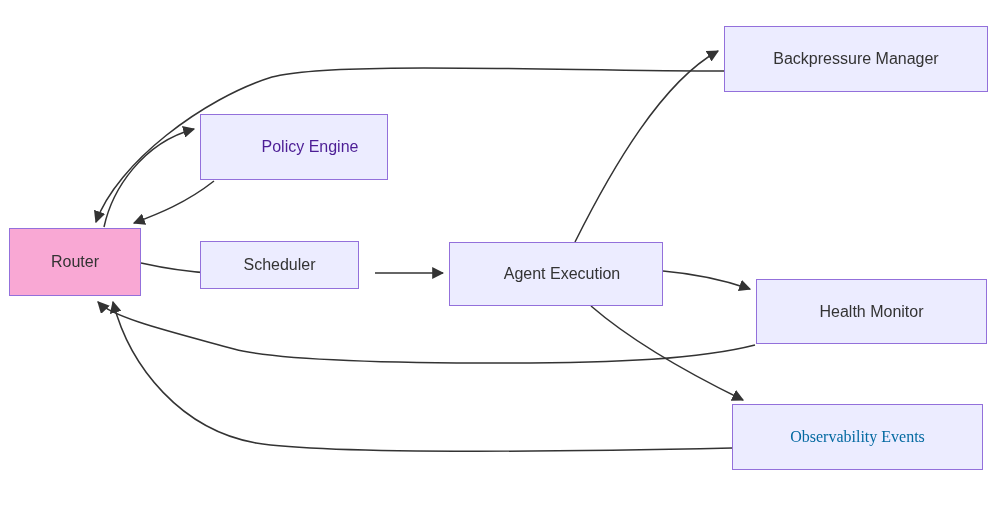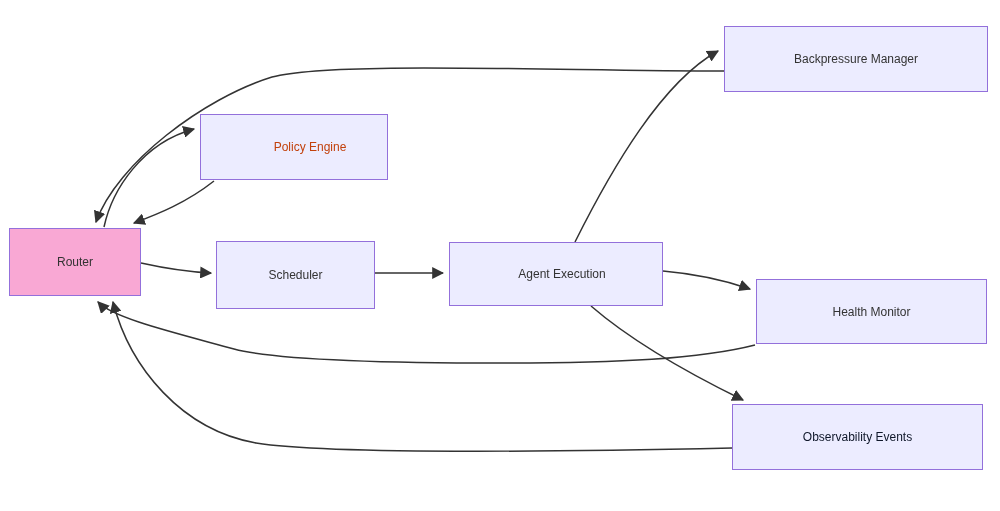--- a/index.html
+++ b/index.html
@@ -25,21 +25,21 @@
   .node {
     position: absolute;
     box-sizing: border-box;
     display: flex;
     align-items: center;
     justify-content: center;
     border: 1px solid #9370DB;
     background: #ECECFF;
   }
   .node-label {
-    font-size: 12px;
+    font-size: 16px;
     color: #333333;
     white-space: nowrap;
     text-align: right;
   }
   .edge-path {
     fill: none;
     stroke-width: 1.5px;
   }
 </style>
 </head>
@@ -65,36 +65,36 @@
         <path d="M755,345 C700,359 620,363 500,363 C360,363 272,359 234,349 C172,332 113,318 98,302" class="edge-path" stroke="#333333" marker-end="url(#arrowhead)"></path>
         <path d="M732,448 C590,451 330,455 256,443 C182,430 130,368 113,302" class="edge-path" stroke="#333333" marker-end="url(#arrowhead)"></path>
       </g>
   </svg>
 
   <div class="node" style="left: 9px; top: 228px; width: 132px; height: 68px; background: #f9a8d4; border-color: rgb(147, 112, 219);">
     <span class="node-label" style="color: rgb(51, 51, 51);">Router</span>
   </div>
 
   <div class="node" style="left: 200px; top: 114px; width: 188px; height: 66px; background: rgb(236, 236, 255); border-color: rgb(147, 112, 219);">
-    <span class="node-label" style="color: #c2410c; padding-left: 32px;">Policy Engine</span>
+    <span class="node-label" style="color: #4c1d95; padding-left: 32px;">Policy Engine</span>
   </div>
 
-  <div class="node" style="left: 216px; top: 241px; width: 159px; height: 68px; background: rgb(236, 236, 255); border-color: rgb(147, 112, 219);">
+  <div class="node" style="left: 200px; top: 241px; width: 159px; height: 48px; background: rgb(236, 236, 255); border-color: rgb(147, 112, 219);">
     <span class="node-label" style="color: rgb(51, 51, 51);">Scheduler</span>
   </div>
 
   <div class="node" style="left: 449px; top: 242px; width: 214px; height: 64px; background: rgb(236, 236, 255); border-color: rgb(147, 112, 219); padding-left: 12px;">
     <span class="node-label" style="color: rgb(51, 51, 51);">Agent Execution</span>
   </div>
 
   <div class="node" style="left: 724px; top: 26px; width: 264px; height: 66px; background: rgb(236, 236, 255); border-color: rgb(147, 112, 219);">
     <span class="node-label" style="color: rgb(51, 51, 51);">Backpressure Manager</span>
   </div>
 
   <div class="node" style="left: 756px; top: 279px; width: 231px; height: 65px; background: rgb(236, 236, 255); border-color: rgb(147, 112, 219);">
     <span class="node-label" style="color: rgb(51, 51, 51);">Health Monitor</span>
   </div>
 
   <div class="node" style="left: 732px; top: 404px; width: 251px; height: 66px; background: rgb(236, 236, 255); border-color: rgb(147, 112, 219);">
-    <span class="node-label" style="color: #0f172a;">Observability Events</span>
+    <span class="node-label" style="color: #0369a1; font-family: Liberation Serif, serif;">Observability Events</span>
   </div>
 
 </div>
 
 </body></html>

